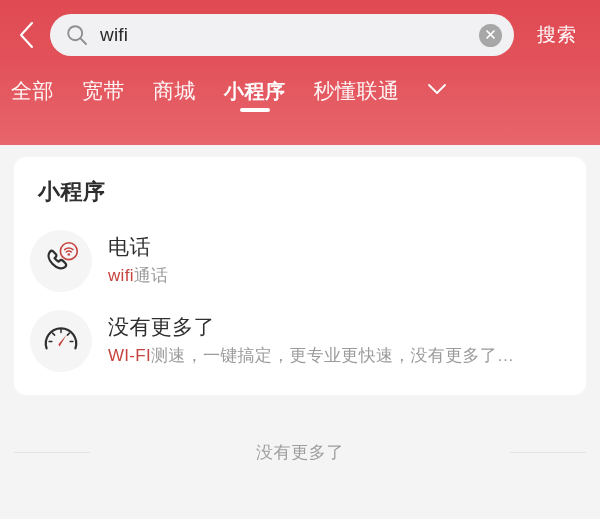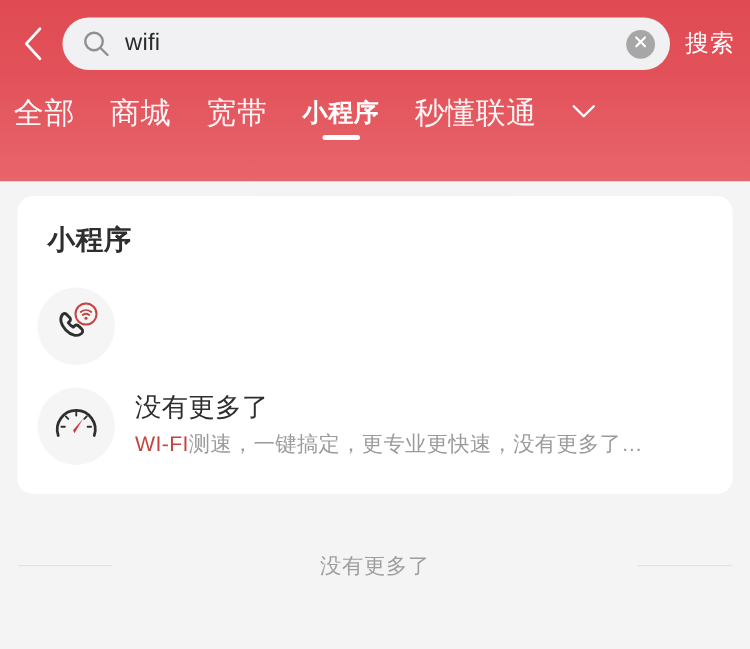--- a/index.html
+++ b/index.html
@@ -86,42 +86,42 @@
     background: #a7a7a7;
     display: flex;
     align-items: center;
     justify-content: center;
     cursor: pointer;
     margin-right: 2px;
   }
 
   .search-submit {
     flex: 0 0 auto;
-    width: 64px;
+    width: 86px;
     text-align: center;
     color: #ffffff;
     font-size: 19px;
     letter-spacing: 1px;
     cursor: pointer;
     font-weight: 400;
   }
 
   
   .tabs-row {
     display: flex;
     align-items: flex-start;
     height: 60px;
     padding: 8px 0 0 0;
     box-sizing: border-box;
   }
   .tab {
     position: relative;
     flex: 0 0 auto;
     color: #ffffff;
-    font-size: 24px;
+    font-size: 21px;
     line-height: 26px;
     letter-spacing: 0.5px;
     padding: 0 0 10px 0;
     cursor: pointer;
     text-align: center;
     opacity: 0.94;
   }
   .tab.t0 { margin-left: 11px; }
   .tab + .tab { margin-left: 28px; }
   .tab.active {
@@ -270,24 +270,24 @@
     </div>
 
     <div class="search-submit">搜索</div>
   </div>
 
   <div class="tabs-row">
     <div class="tab t0">
       <span>全部</span>
     </div>
     <div class="tab">
+      <span>宽带</span>
+    </div>
+    <div class="tab">
       <span>商城</span>
-    </div>
-    <div class="tab">
-      <span>宽带</span>
     </div>
     <div class="tab active">
       <span>小程序</span>
       <span class="tab-underline"></span>
     </div>
     <div class="tab">
       <span>秒懂联通</span>
     </div>
     <div class="tab-expand">
       <span>
@@ -313,20 +313,26 @@
                      C25.4 26.7 25.4 25.2 24.4 24.2 L21.8 21.7 C20.9 20.8 19.6 20.9 18.7 21.7
                      L17.6 22.7 C16.1 21.9 14.6 20.6 13.6 19.2 L14.7 18.1 C15.6 17.2 15.6 15.9 14.7 15
                      L12.2 12.5 C11.3 11.6 10.2 11.5 9.2 12.4 Z" stroke="#2f2f2f" stroke-width="2.3" stroke-linejoin="round"></path>
             <circle cx="27.8" cy="12.2" r="8.4" stroke="#c7433f" stroke-width="1.6"></circle>
             <path d="M23.6 10.6 C26.1 8.6 29.5 8.6 32 10.6" stroke="#c7433f" stroke-width="1.5" stroke-linecap="round"></path>
             <path d="M25.2 13.0 C26.8 11.8 28.8 11.8 30.4 13.0" stroke="#c7433f" stroke-width="1.5" stroke-linecap="round"></path>
             <circle cx="27.8" cy="15.6" r="1.25" fill="#c7433f"></circle>
           </svg>
         </span>
       </div>
+      <div class="app-text">
+        <div class="app-name">电话</div>
+        <div class="app-desc">
+          <span class="hl">wifi</span><span>通话</span>
+        </div>
+      </div>
     </div>
 
     <div class="app-row">
       <div class="app-icon-wrap">
         <span>
           <svg width="40" height="40" viewBox="0 0 40 40" fill="none">
             <path d="M5.6 29.4 A15.2 15.2 0 1 1 34.4 29.4" stroke="#2f2f2f" stroke-width="2.2" stroke-linecap="round"></path>
             <path d="M20 10.6 L20 13.4" stroke="#2f2f2f" stroke-width="1.5" stroke-linecap="round"></path>
             <path d="M11.6 14.1 L13.6 16.1" stroke="#2f2f2f" stroke-width="1.5" stroke-linecap="round"></path>
             <path d="M28.4 14.1 L26.4 16.1" stroke="#2f2f2f" stroke-width="1.5" stroke-linecap="round"></path>

